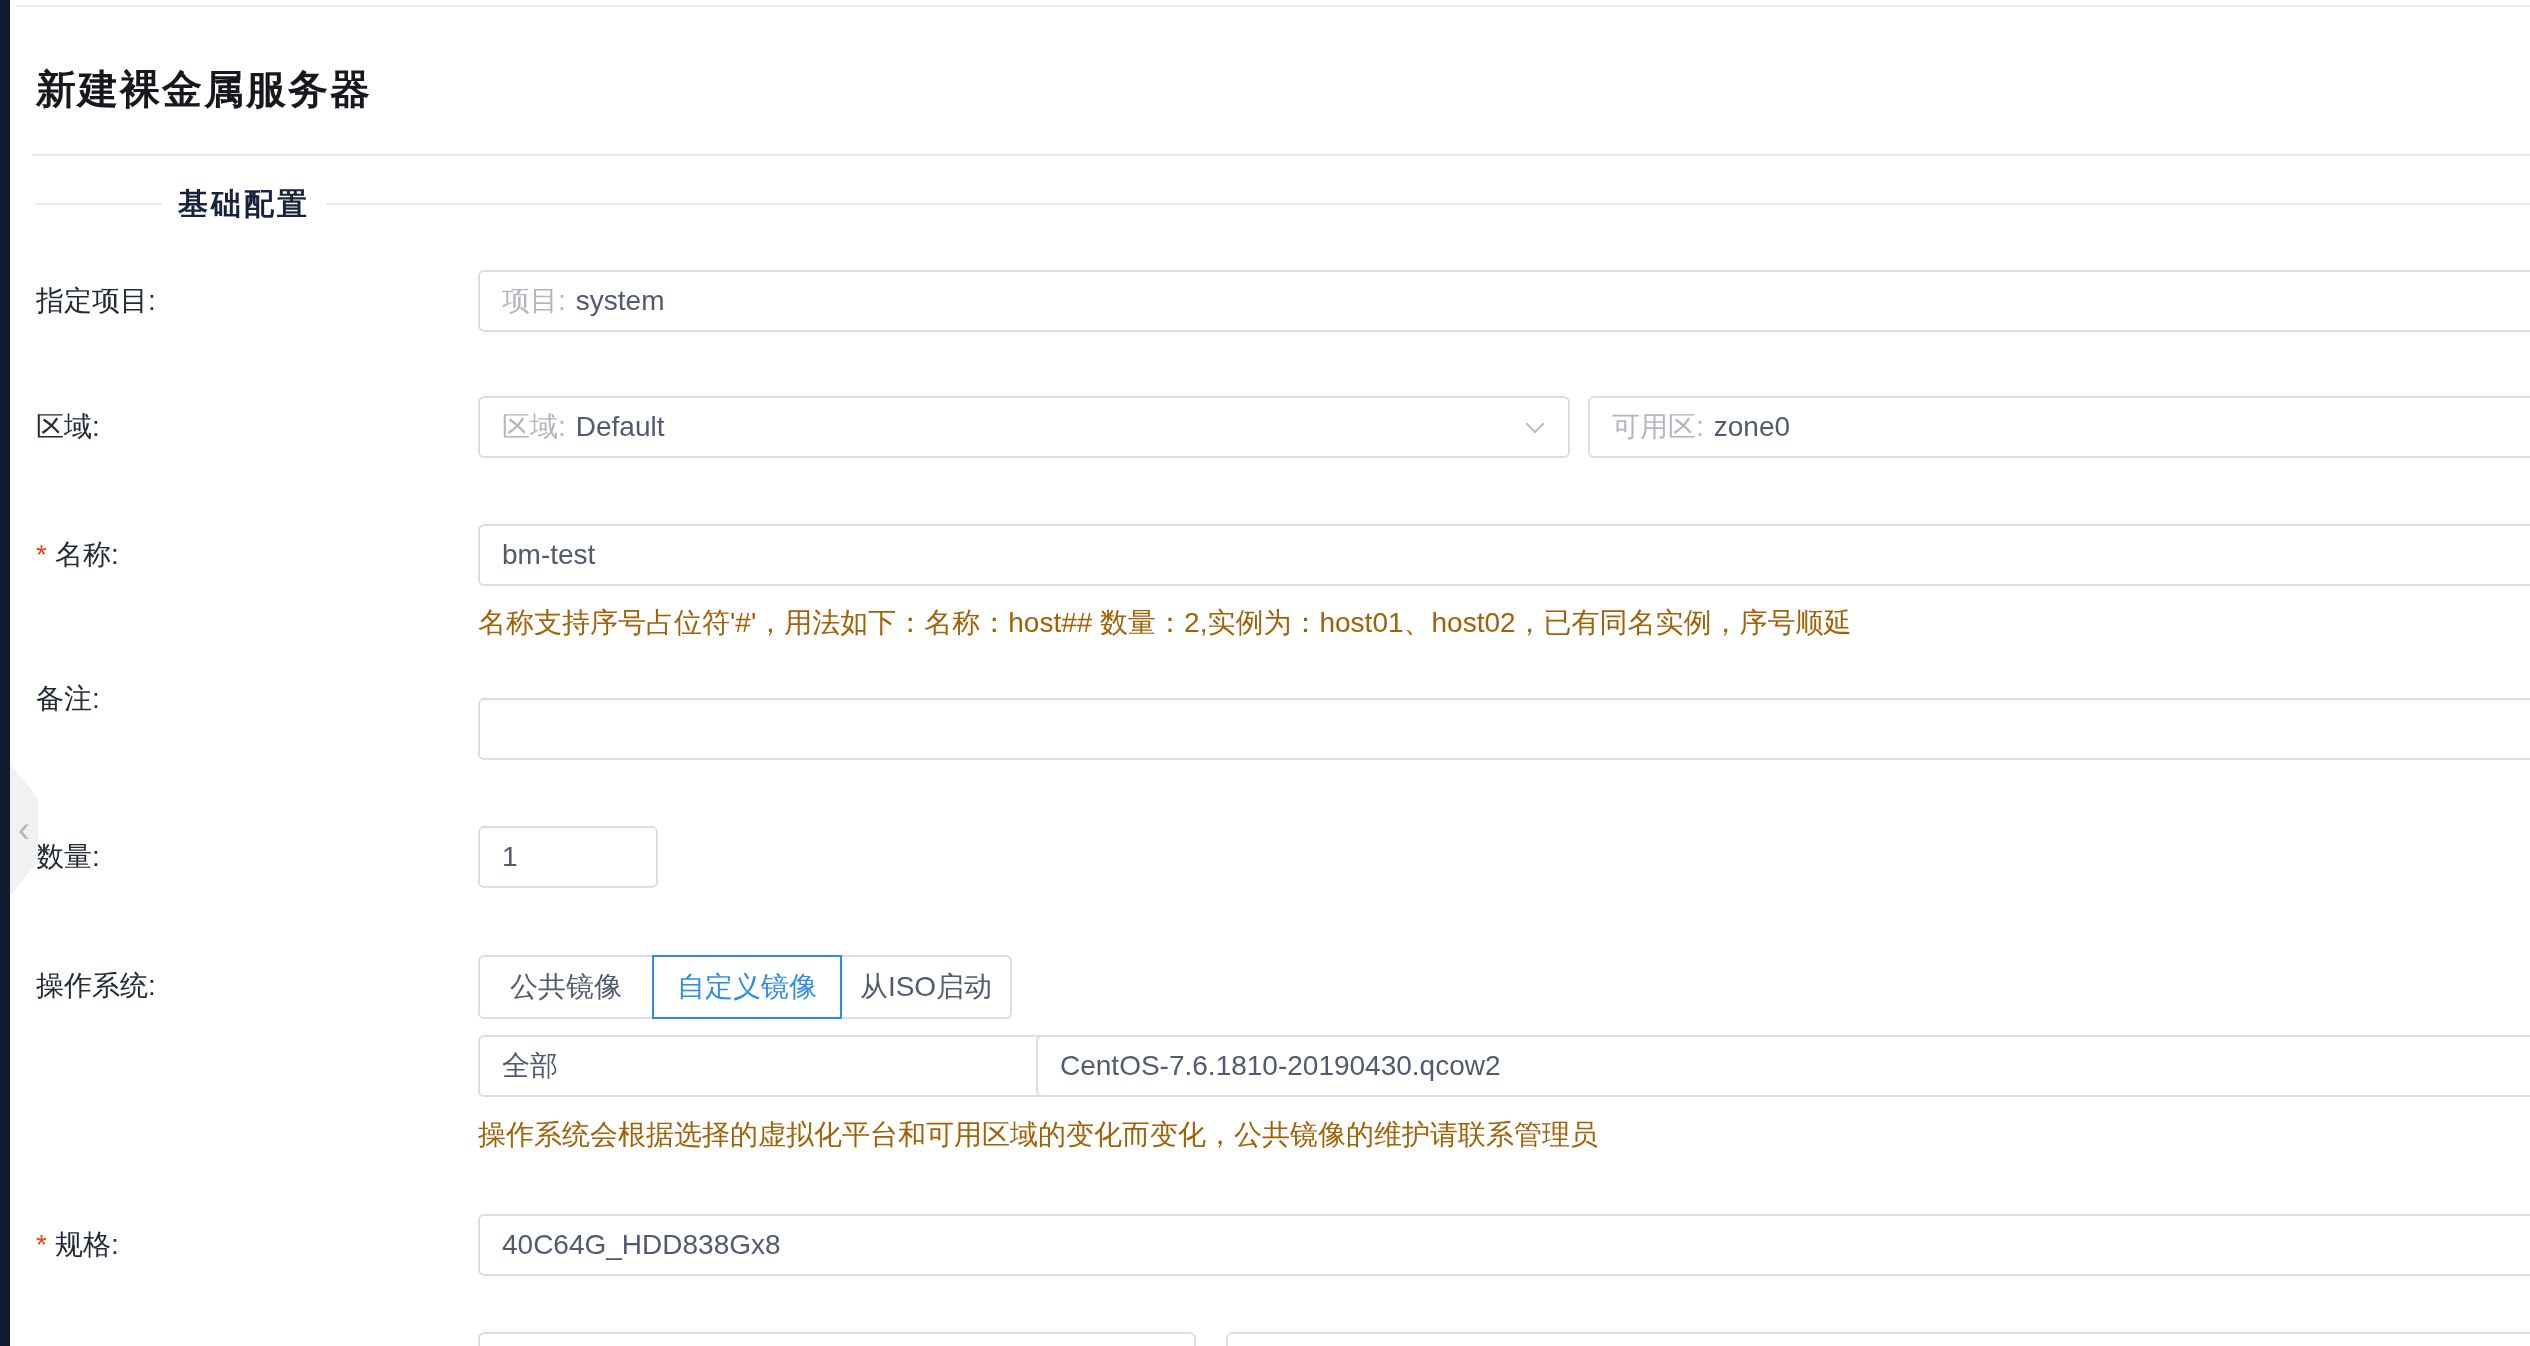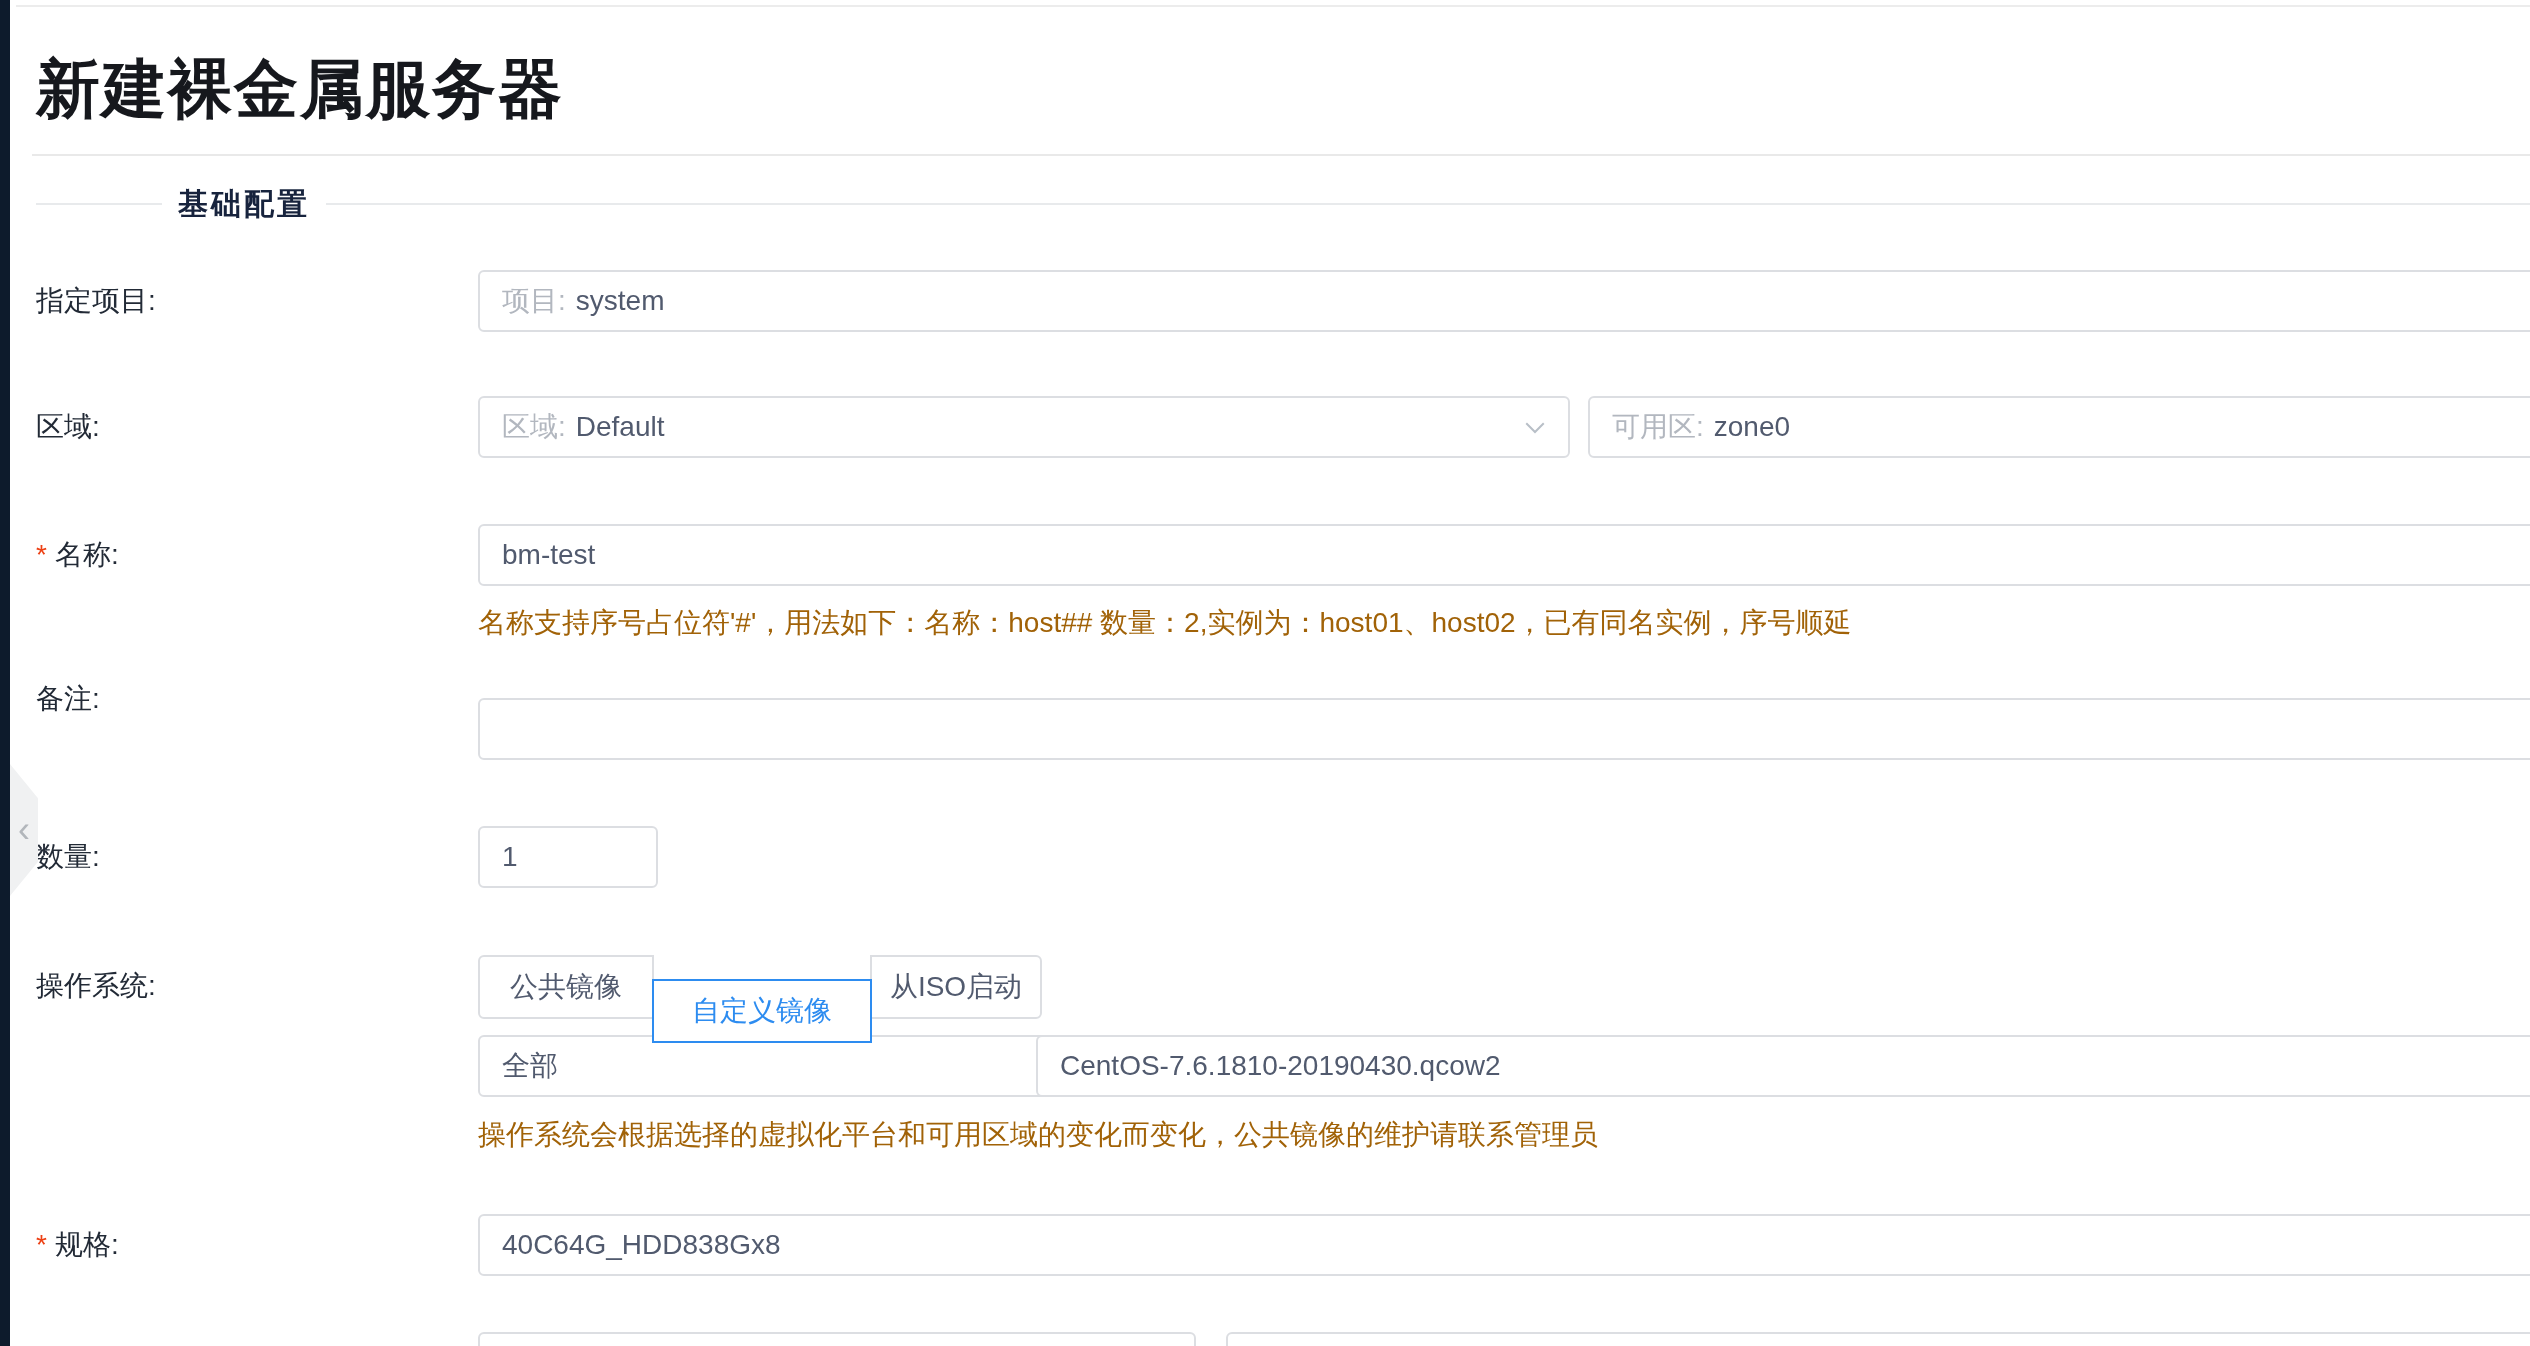--- a/index.html
+++ b/index.html
@@ -25,21 +25,21 @@
     clip-path: polygon(0 0, 100% 26%, 100% 74%, 0 100%);
     display: flex; align-items: center; justify-content: center;
     color: #b2b6bb; font-size: 36px; line-height: 1;
     cursor: pointer; z-index: 6; user-select: none;
   }
 
   .topline { position: absolute; top: 5px; left: 16px; right: 0; height: 2px; background: #ececec; }
 
   .page-title {
     position: absolute; left: 36px; top: 56px;
-    font-size: 64px; font-weight: 700; color: #16181d;
+    font-size: 40px; font-weight: 700; color: #16181d;
     letter-spacing: 2px; line-height: 66px;
   }
   .title-divider { position: absolute; top: 154px; left: 32px; right: 0; height: 2px; background: #e9e9e9; }
 
   .section-header {
     position: absolute; top: 188px; left: 36px; right: 0; height: 32px;
     display: flex; align-items: center;
   }
   .section-header .hline { height: 2px; background: #e8eaec; }
   .section-header .hline.short { width: 126px; margin-right: 16px; }
@@ -73,21 +73,21 @@
   }
 
   .tabs { position: absolute; left: 478px; top: 955px; display: flex; z-index: 1; }
   .tab {
     height: 64px; border: 2px solid #dcdee2; background: #fff;
     display: inline-flex; align-items: center; justify-content: center;
     font-size: 28px; color: #515a6e; cursor: pointer; white-space: nowrap;
   }
   .tab + .tab { margin-left: -2px; }
   .tab.first { border-radius: 6px 0 0 6px; width: 176px; text-align: center; }
-  .tab.mid { width: 220px; margin-top: 24px; }
+  .tab.mid { width: 190px; }
   .tab.last { border-radius: 0 6px 6px 0; width: 172px; }
   .tab.active { color: #2d8cf0; border-color: #2d8cf0; z-index: 2; }
 
   .partial-box {
     position: absolute; top: 1332px; height: 70px;
     background: #fff; border: 2px solid #dcdee2; border-radius: 6px;
   }
 </style>
 </head>
 <body>

